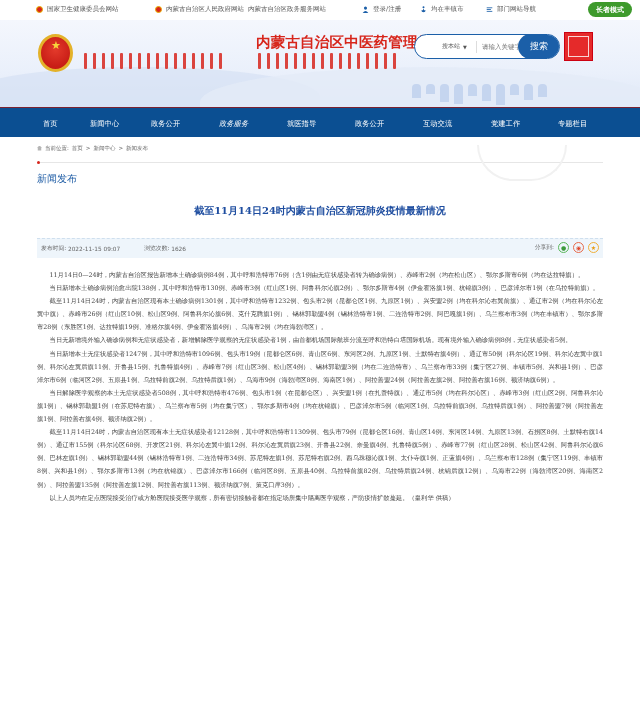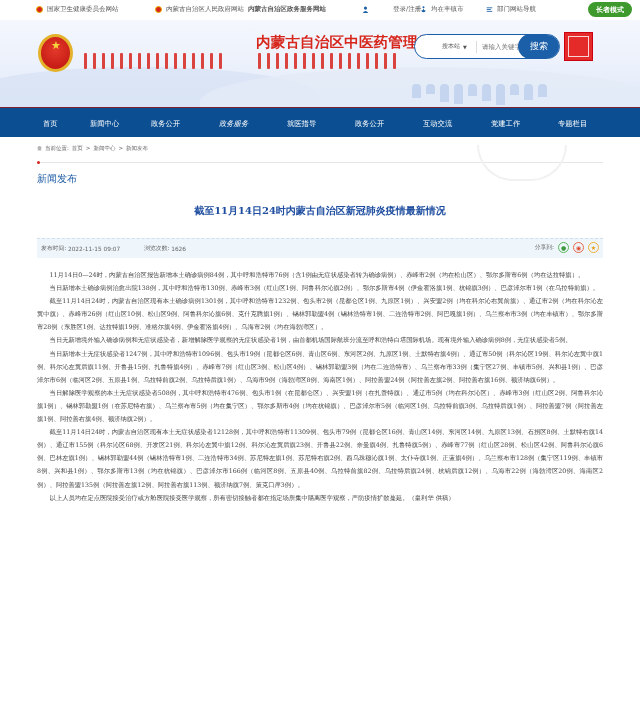--- a/index.html
+++ b/index.html
@@ -66,24 +66,24 @@
 
 <div class="topbar">
   <a class="item" style="left:36px;">
     <span class="emblem-mini"></span>
     <span>国家卫生健康委员会网站</span>
   </a>
   <a class="item" style="left:135px;margin-left:20px;">
     <span class="emblem-mini"></span>
     <span>内蒙古自治区人民政府网站</span>
   </a>
-  <a class="item" style="left:248px;font-weight:bold;">
+  <a class="item" style="left:248px;">
     <span>内蒙古自治区政务服务网站</span>
   </a>
-  <a class="item" style="left:362px;gap:20px;">
+  <a class="item" style="left:362px;">
     <svg class="ico-sm" viewBox="0 0 10 10">
         <circle cx="5" cy="3" r="2.2" fill="#1b5fa8"></circle>
         <path d="M1 10 Q5 4 9 10Z" fill="#1b5fa8"></path>
       </svg>
     <span>登录/注册</span>
   </a>
   <a class="item" style="left:420px;">
     <svg class="ico-sm" viewBox="0 0 10 10">
         <circle cx="5" cy="1.8" r="1.4" fill="#1b5fa8"></circle>
         <path d="M2 6 A3 3 0 1 0 8 6 L6 6 L5 3.5 L4 6Z" fill="#1b5fa8"></path>

